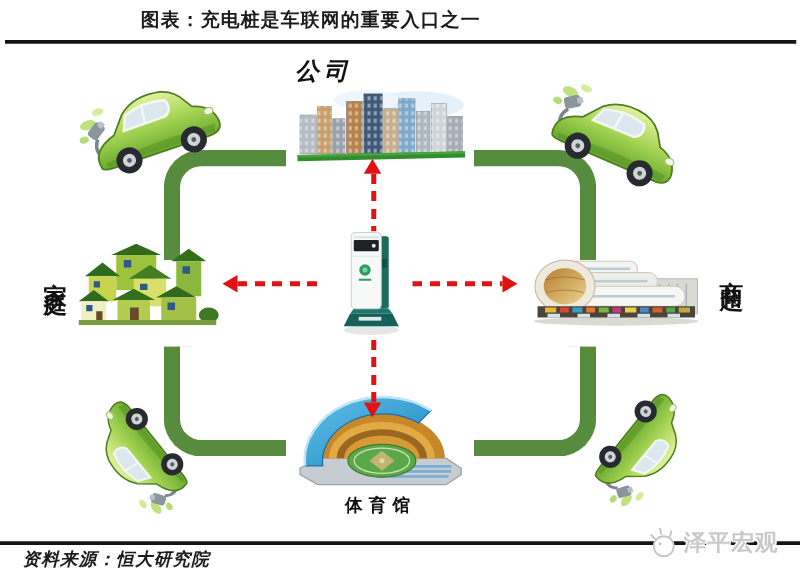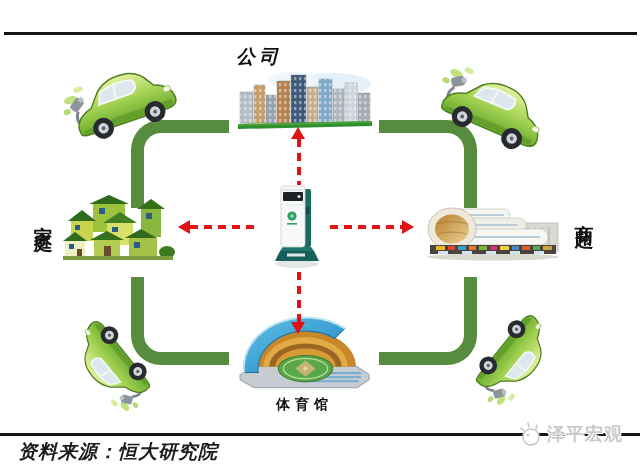--- a/index.html
+++ b/index.html
@@ -30,33 +30,34 @@
   .tri-right{border-top:7px solid transparent;border-bottom:7px solid transparent;border-left:12px solid #e31212;}
   
   .nlabel{font-weight:bold;color:#111;font-size:19px;}
   .lab-top{top:44px;left:236px;width:110px;letter-spacing:4px;font-style:italic;}
   .lab-bottom{top:396px;left:238px;width:133px;text-align:center;letter-spacing:5px;font-size:14px;}
   .lab-vert{writing-mode:vertical-rl;text-orientation:upright;letter-spacing:6px;}
   .lab-left{left:30px;top:211px;}
   .lab-right{left:571px;top:209px;}
   
   .footer-rule{top:433px;left:0;width:640px;height:3px;background:#141414;}
-  .source{top:439px;left:18px;font-size:19px;font-weight:bold;font-style:italic;color:#1c1c1c;letter-spacing:1px;}
+  .source{top:439px;left:18px;font-size:14px;font-weight:bold;font-style:italic;color:#1c1c1c;letter-spacing:1px;}
   .wm-text{
     top:422px;left:547px;font-size:18px;font-weight:bold;color:#c9c9c9;letter-spacing:1px;
     font-family:"Liberation Sans",sans-serif;
     text-shadow:1px 1px 0 #ffffff,-1px -1px 0 #ffffff,1px -1px 0 #ffffff,-1px 1px 0 #ffffff;
   }
   svg{display:block;}
 </style>
 </head>
 <body>
 
 <div id="figure">
 
+  <div class="abs title">图表：充电桩是车联网的重要入口之一</div>
   <div class="abs title-rule"></div>
 
   <div class="abs bracket br-tl"></div>
   <div class="abs bracket br-tr"></div>
   <div class="abs bracket br-bl"></div>
   <div class="abs bracket br-br"></div>
 
   <svg class="abs" style="left:58px;top:64px;transform:rotate(-18deg);" width="124" height="76" viewBox="0 0 130 80">
     <defs>
       <linearGradient id="carG" x1="0" y1="0" x2="0" y2="1">

